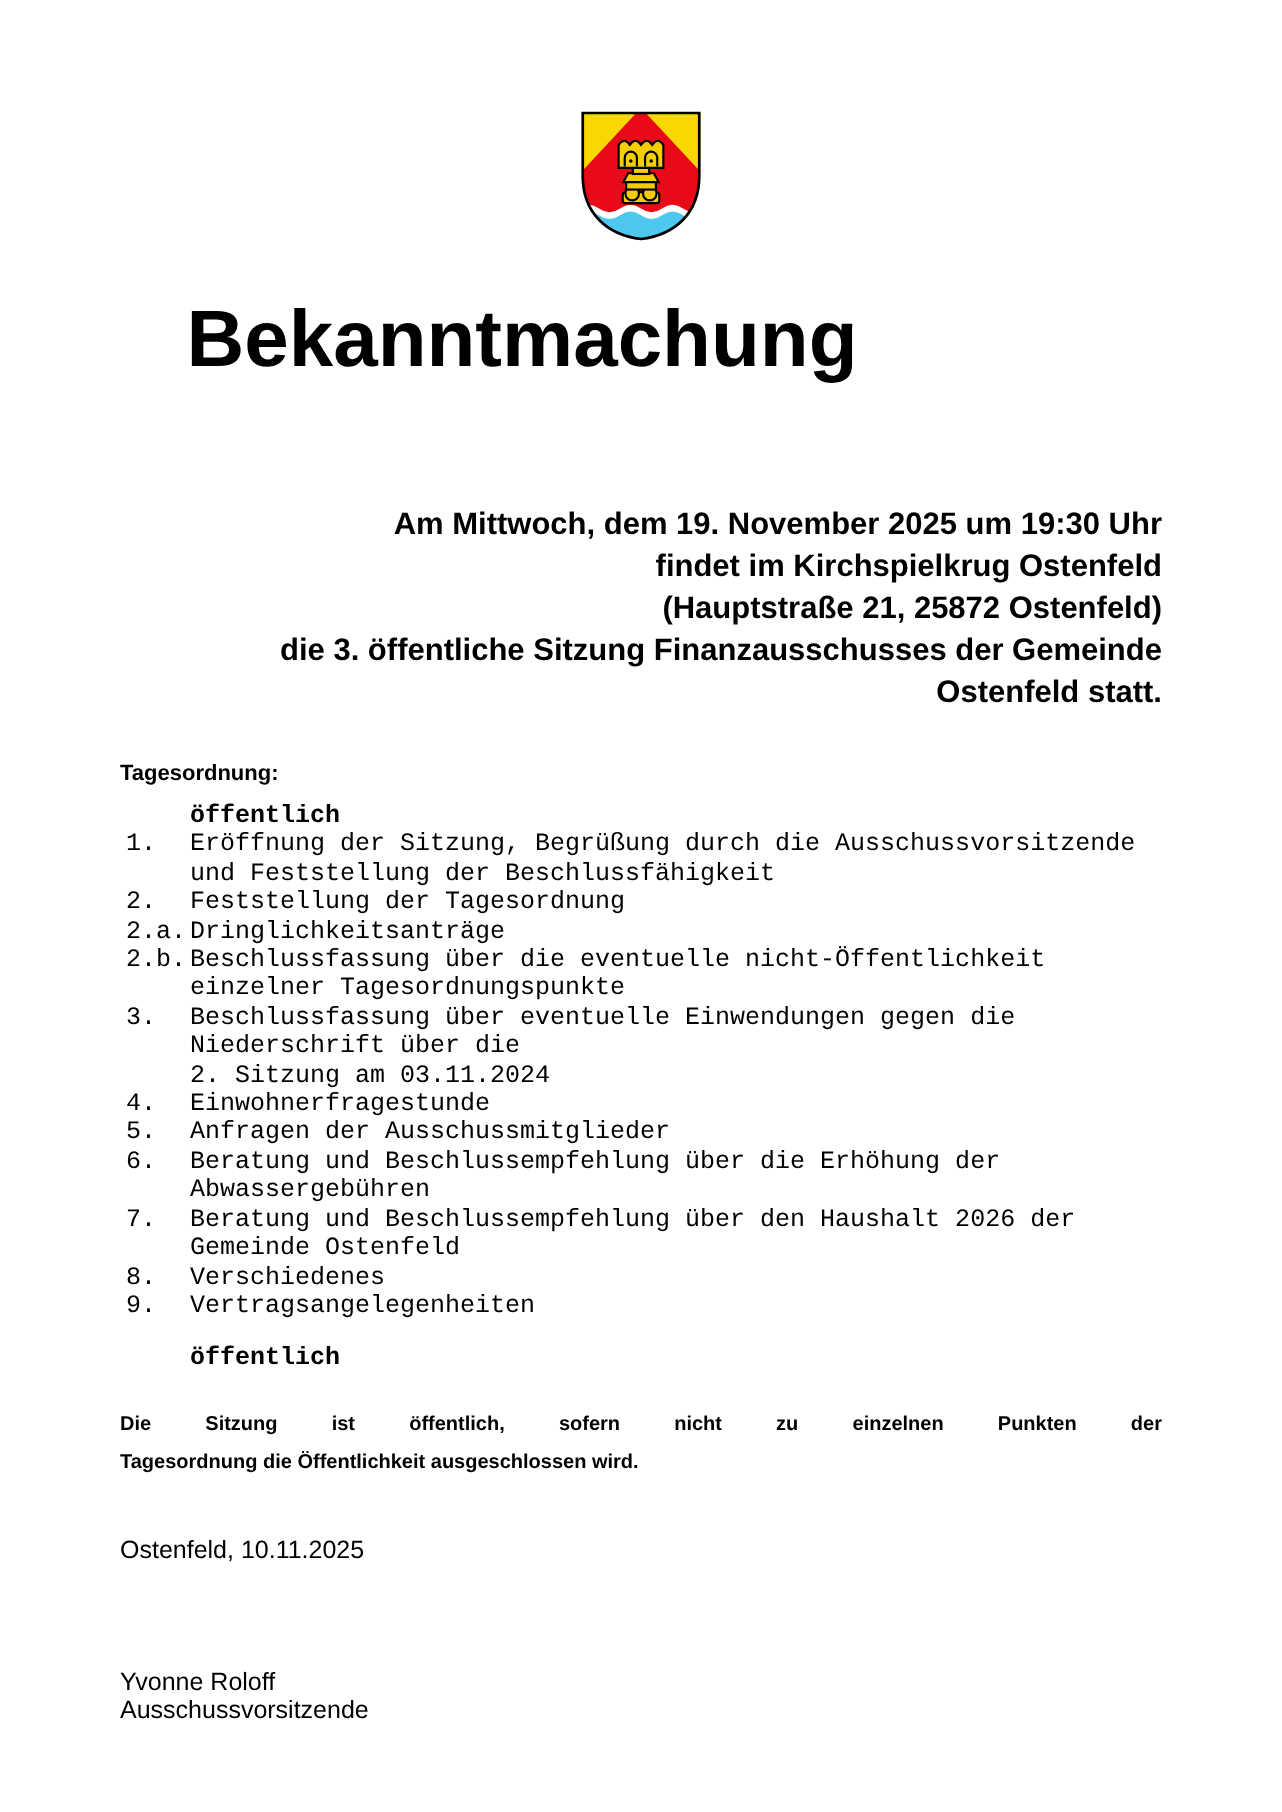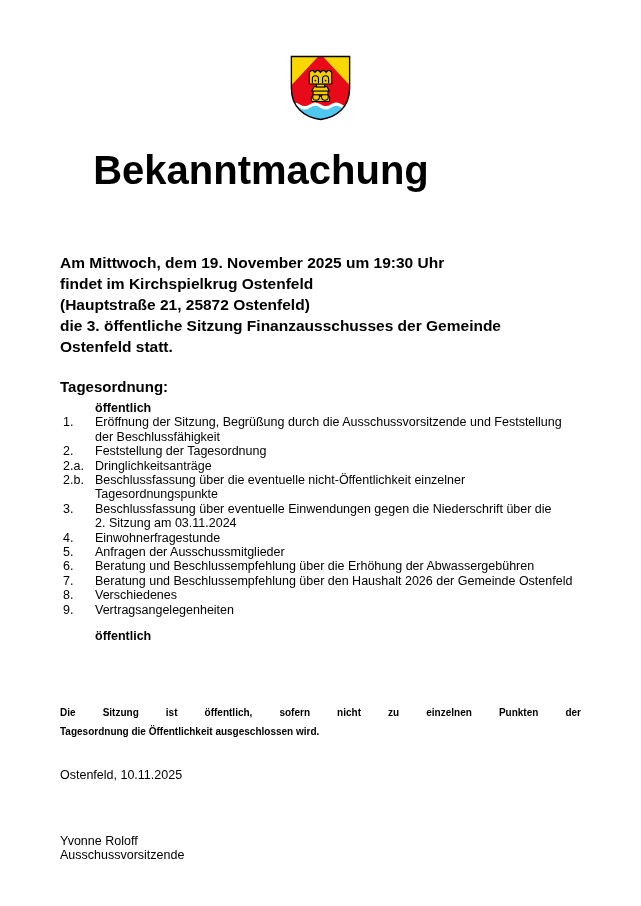--- a/index.html
+++ b/index.html
@@ -33,41 +33,42 @@
     text-align: center;
     font-size: 40px;
     font-weight: 700;
     line-height: 48px;
   }
   .meeting {
     position: absolute;
     top: 252px;
     left: 60px;
     width: 521px;
-    text-align: left;
+    text-align: right;
     font-size: 15.5px;
     font-weight: 700;
     line-height: 21px;
     white-space: pre-line;
   }
   .agenda {
     position: absolute;
     top: 377px;
     left: 60px;
     width: 521px;
   }
   .agenda-heading {
-    font-size: 15px;
+    font-size: 11px;
     font-weight: 700;
     line-height: 20px;
     margin: 0 0 4px 0;
   }
   .agenda-list {
     font-size: 12.5px;
     line-height: 14.4px;
+    font-family: Liberation Mono, monospace;
   }
   .agenda-row {
     display: flex;
     align-items: flex-start;
   }
   .agenda-row.spaced {
     margin-top: 12px;
   }
   .agenda-num {
     flex: none;

